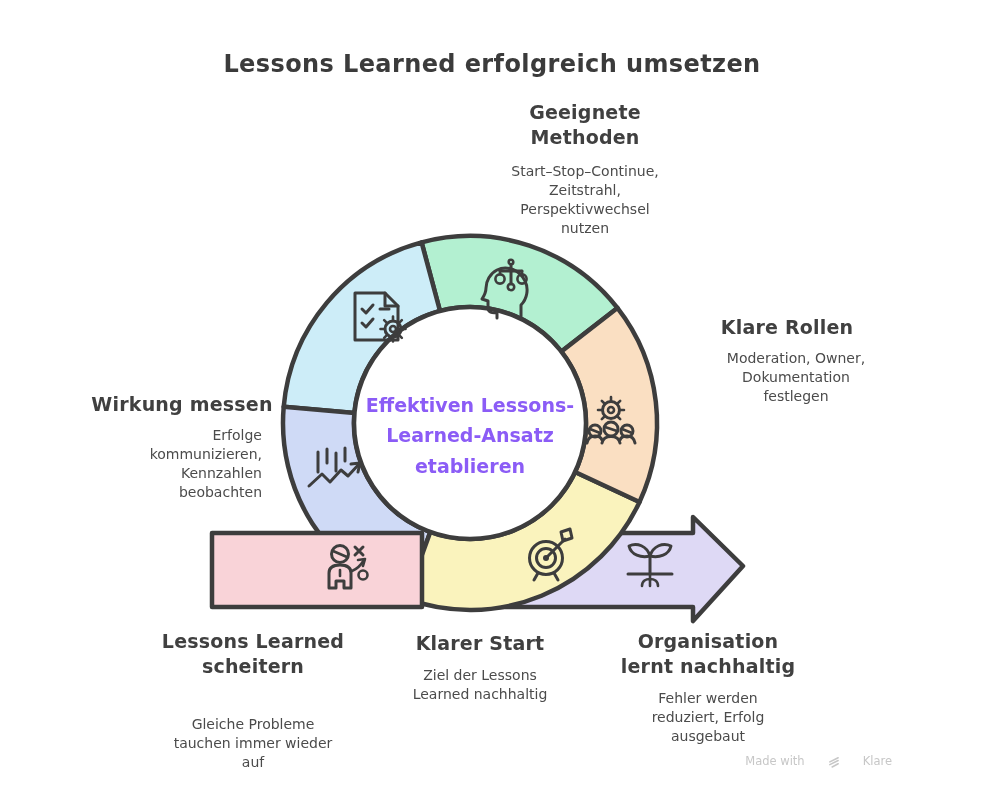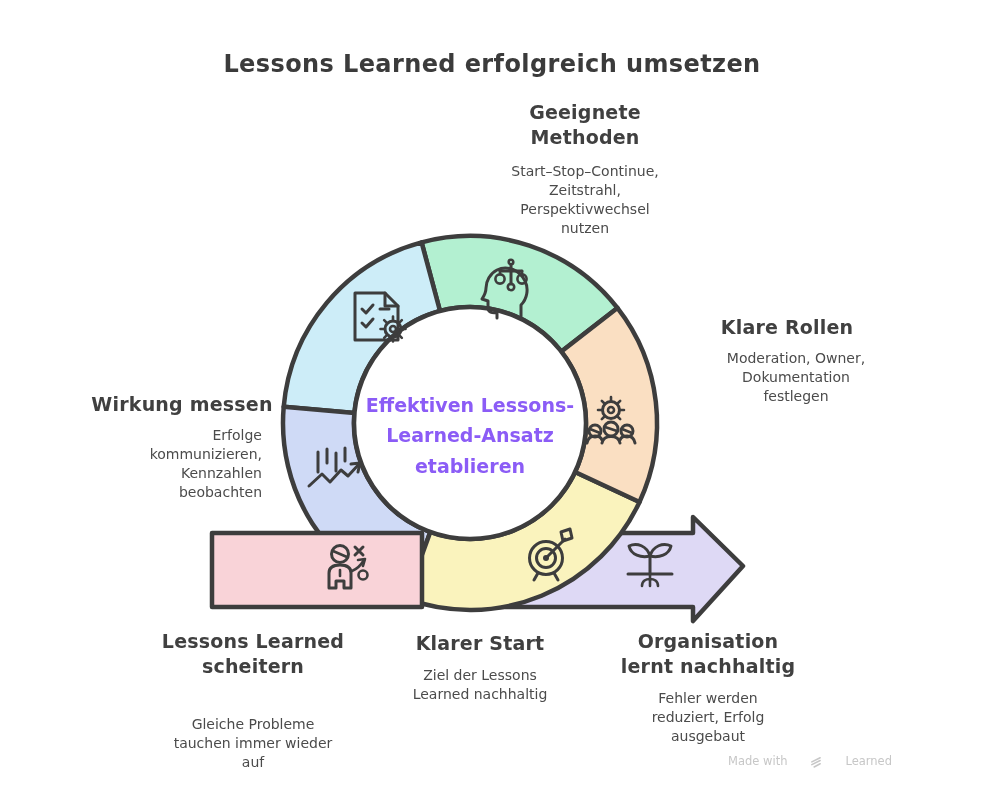--- a/index.html
+++ b/index.html
@@ -150,16 +150,16 @@
 reduziert, Erfolg
 ausgebaut</div>
   <div class="label heading ta-c" style="left:583px; top:629px; width:250px;">Organisation
 lernt nachhaltig</div>
 
   <div class="watermark">
     <span>Made with</span>
     <svg width="12" height="15" viewBox="0 0 13 16">
       <path d="M 2,9.5 L 11,5 M 2,12.5 L 11,8 M 4.5,15 L 11,11.5" stroke="#c7c7c7" stroke-width="1.7" stroke-linecap="round" fill="none"></path>
     </svg>
-    <span>Learned</span>
+    <span>Klare</span>
   </div>
 
 </div>
 
 </body></html>

